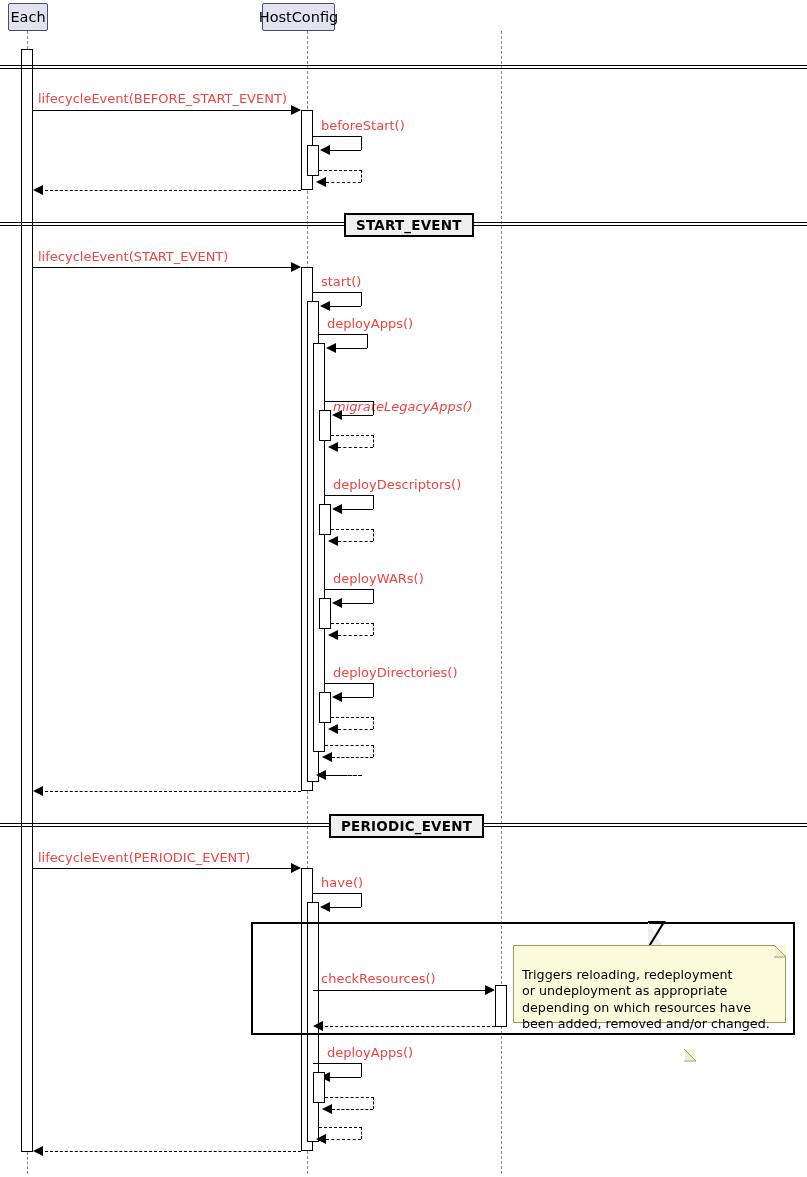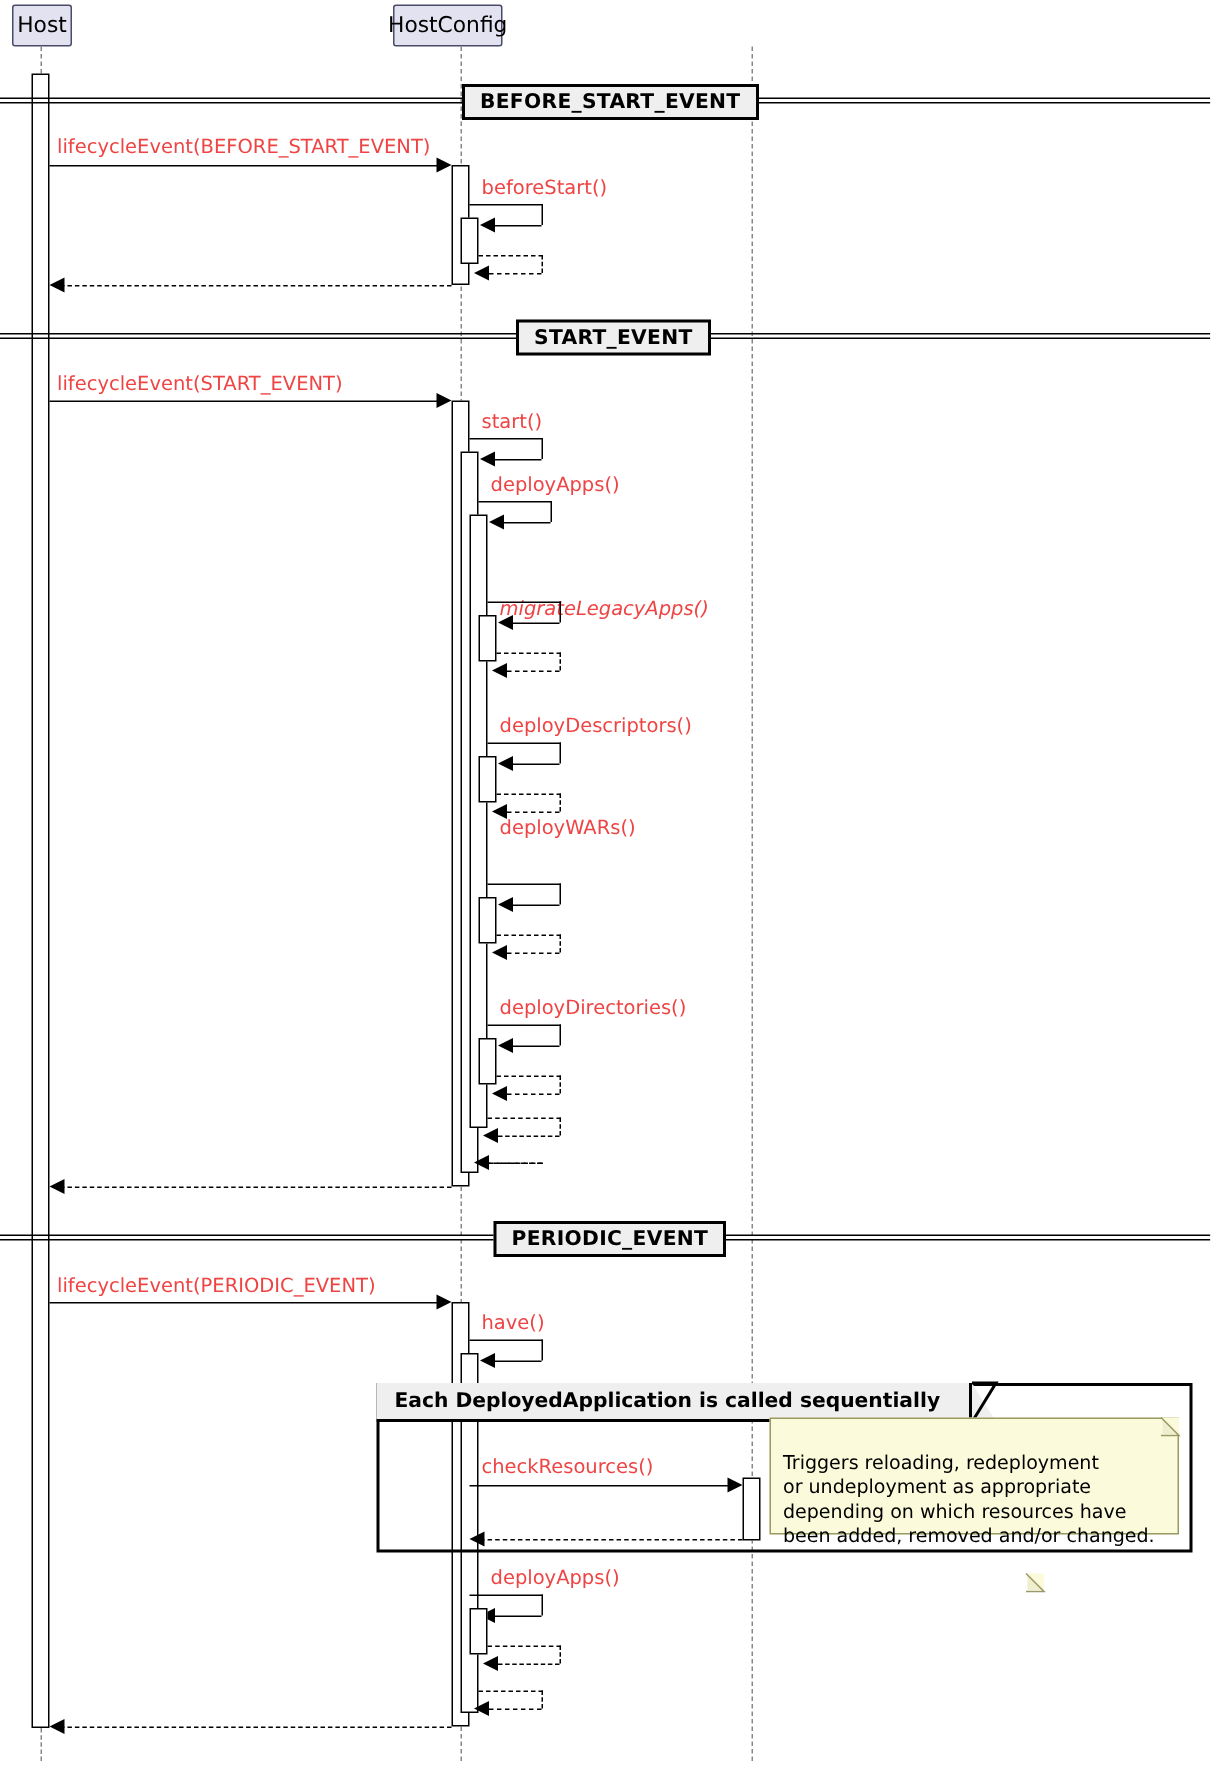--- a/index.html
+++ b/index.html
@@ -80,37 +80,34 @@
     position:absolute;width:0;height:0;
     border-left:11px solid #EFEFCF;border-top:11px solid #FBFBDC;
   }
 </style>
 </head>
 <body>
 
 <div id="diagram">
 
   <div class="participant" style="left:8px;width:40px;">
-    <span>Host</span>
+    <span>Each</span>
   </div>
   <div class="participant" style="left:262px;width:73px;">
     <span>HostConfig</span>
   </div>
 
   <div class="lifeline" style="left:27px;top:31px;height:18px;"></div>
   <div class="lifeline" style="left:27px;top:1152px;height:22px;"></div>
   <div class="lifeline" style="left:307px;top:31px;height:1143px;"></div>
   <div class="lifeline" style="left:501px;top:31px;height:1143px;"></div>
 
   <div class="act" style="left:21px;top:49px;width:12px;height:1103px;"></div>
 
   <div class="divider-rule" style="top:65px;"></div>
-  <div class="divider-box" style="left:308px;top:56px;">
-    <span>BEFORE_START_EVENT</span>
-  </div>
 
   <div class="msg-label" style="left:38px;top:91px;">lifecycleEvent(BEFORE_START_EVENT)</div>
   <div class="msg-line" style="left:33px;top:110px;width:264px;"></div>
   <div class="arrowR" style="left:291px;top:105px;"></div>
 
   <div class="act" style="left:301px;top:110px;width:12px;height:80px;"></div>
 
   <div class="msg-label" style="left:321px;top:118px;">beforeStart()</div>
   <div class="msg-line" style="left:313px;top:136px;width:49px;"></div>
   <div class="msg-vline" style="left:361px;top:136px;height:14px;"></div>
@@ -170,21 +167,21 @@
   <div class="msg-line" style="left:325px;top:495px;width:49px;"></div>
   <div class="msg-vline" style="left:373px;top:495px;height:14px;"></div>
   <div class="msg-line" style="left:342px;top:509px;width:31px;"></div>
   <div class="arrowL" style="left:332px;top:504px;"></div>
   <div class="act" style="left:319px;top:504px;width:12px;height:31px;"></div>
   <div class="msg-line ret" style="left:331px;top:529px;width:43px;"></div>
   <div class="msg-vline ret" style="left:373px;top:529px;height:12px;"></div>
   <div class="msg-line ret" style="left:338px;top:541px;width:35px;"></div>
   <div class="arrowL" style="left:328px;top:536px;"></div>
 
-  <div class="msg-label" style="left:333px;top:545px;text-align:right;">deployWARs()</div>
+  <div class="msg-label" style="left:333px;top:571px;text-align:right;">deployWARs()</div>
   <div class="msg-line" style="left:325px;top:589px;width:49px;"></div>
   <div class="msg-vline" style="left:373px;top:589px;height:14px;"></div>
   <div class="msg-line" style="left:342px;top:603px;width:31px;"></div>
   <div class="arrowL" style="left:332px;top:598px;"></div>
   <div class="act" style="left:319px;top:598px;width:12px;height:31px;"></div>
   <div class="msg-line ret" style="left:331px;top:623px;width:43px;"></div>
   <div class="msg-vline ret" style="left:373px;top:623px;height:12px;"></div>
   <div class="msg-line ret" style="left:338px;top:635px;width:35px;"></div>
   <div class="arrowL" style="left:328px;top:630px;"></div>
 
@@ -223,23 +220,20 @@
   <div class="act" style="left:301px;top:868px;width:12px;height:283px;"></div>
 
   <div class="msg-label" style="left:321px;top:875px;">have()</div>
   <div class="msg-line" style="left:313px;top:893px;width:49px;"></div>
   <div class="msg-vline" style="left:361px;top:893px;height:14px;"></div>
   <div class="msg-line" style="left:330px;top:907px;width:31px;"></div>
   <div class="arrowL" style="left:320px;top:902px;"></div>
   <div class="act" style="left:307px;top:902px;width:12px;height:240px;"></div>
 
   <div class="group-frame" style="left:251px;top:922px;width:544px;height:113px;"></div>
-  <div class="group-header" style="left:251px;top:922px;width:397px;">
-    <span>Each DeployedApplication is called sequentially</span>
-  </div>
   <div class="group-header-notch" style="left:648px;top:922px;"></div>
   <svg style="position:absolute;left:646px;top:920px;width:22px;height:32px;overflow:visible;">
     <polyline points="2,2 18,2 2,28" fill="none" stroke="#000" stroke-width="2"></polyline>
   </svg>
 
   <div class="msg-label" style="left:321px;top:971px;">checkResources()</div>
   <div class="msg-line" style="left:313px;top:990px;width:176px;"></div>
   <div class="arrowR" style="left:485px;top:985px;"></div>
   <div class="act" style="left:495px;top:985px;width:12px;height:42px;"></div>
   <div class="msg-line ret" style="left:320px;top:1026px;width:175px;"></div>

